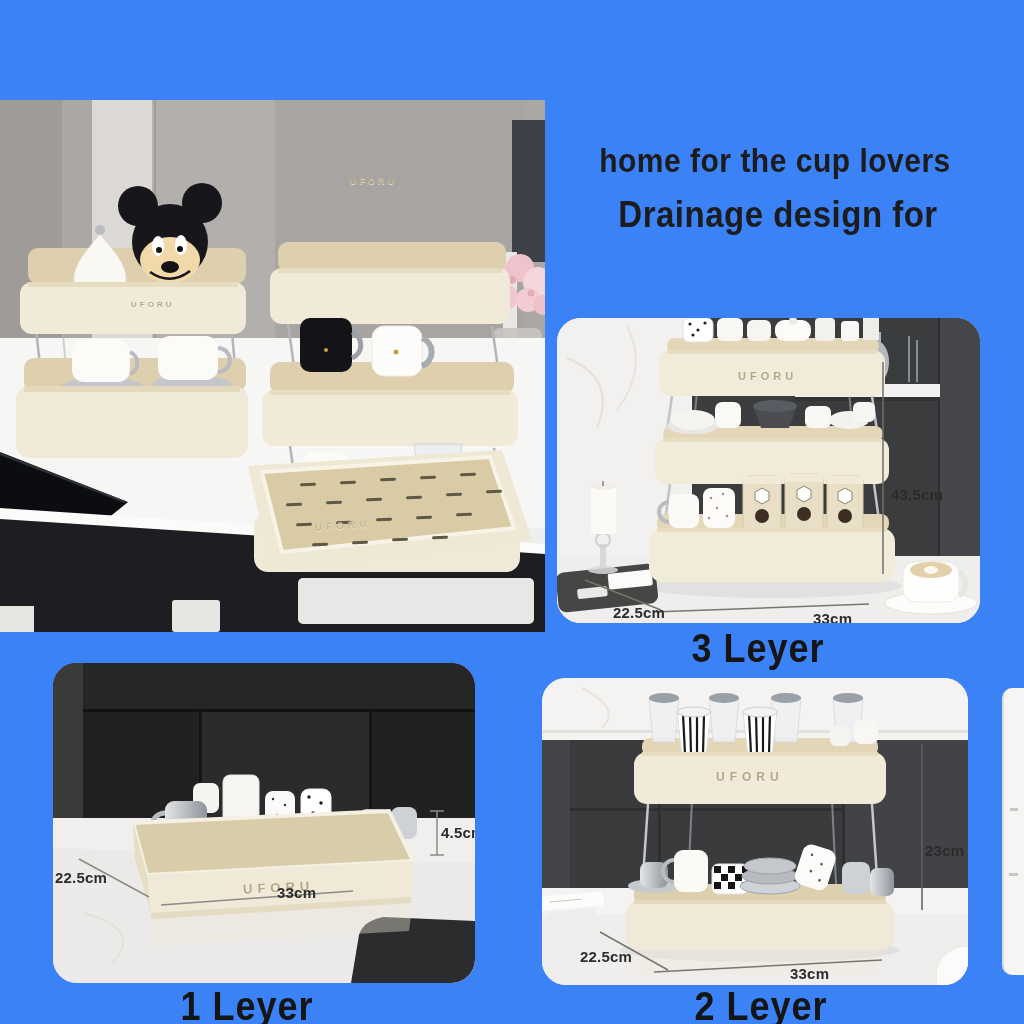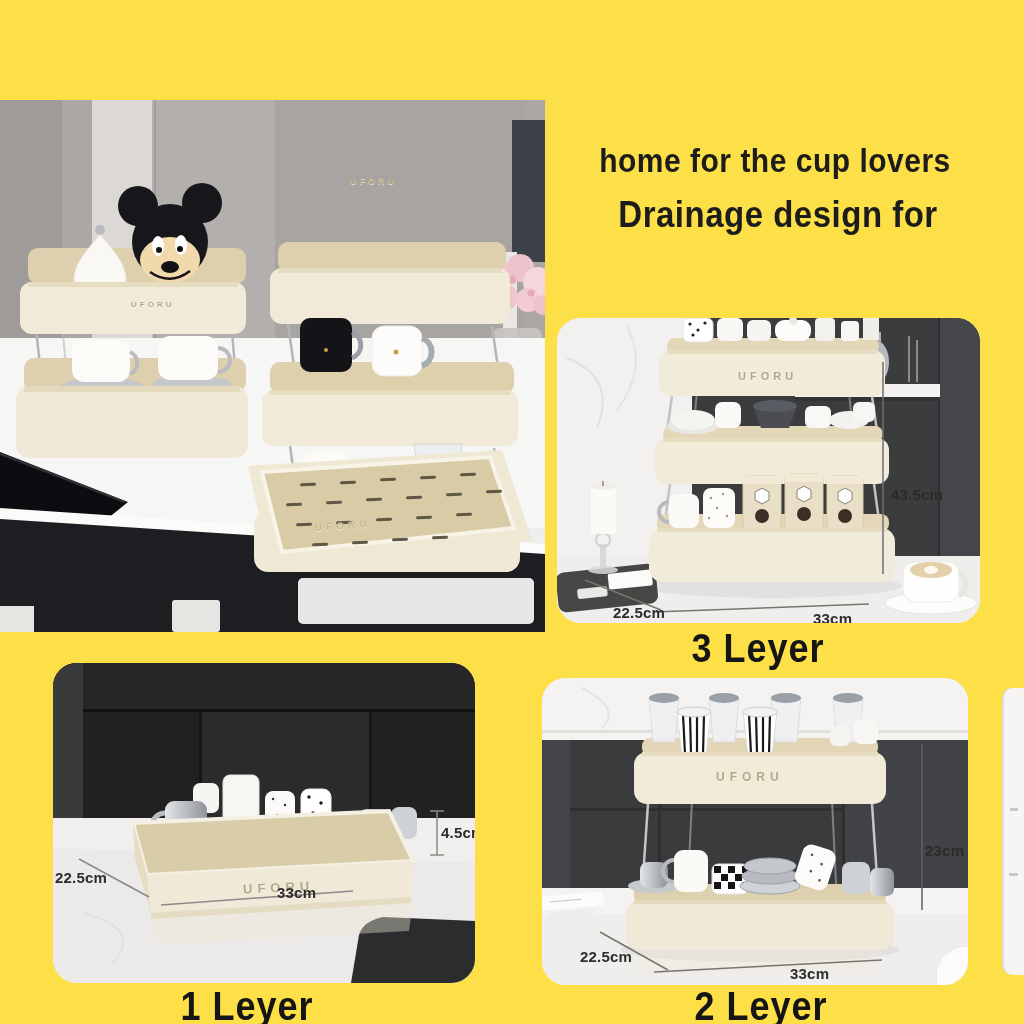--- a/index.html
+++ b/index.html
@@ -1,16 +1,16 @@
 <!DOCTYPE html>
 <html><head>
 <meta charset="utf-8">
 <style>
   html,body{margin:0;padding:0;background:#ffffff;}
-  #canvas{position:relative;width:1024px;height:1024px;background:#fde047;overflow:hidden;
+  #canvas{position:relative;width:1024px;height:1024px;background:#3b82f6;overflow:hidden;
           font-family:"Liberation Sans", sans-serif;}
   .photo{position:absolute;overflow:hidden;background:#eee;}
   .photo svg{position:absolute;left:0;top:0;display:block;}
   .rounded{border-radius:24px;}
   .lbl{position:absolute;white-space:nowrap;font-weight:700;color:#2d2d2d;
        font-size:15px;letter-spacing:.2px;}
   .brand{position:absolute;white-space:nowrap;font-weight:700;color:#b3a784;
          text-shadow:0 1px 0 rgba(255,255,255,.55);}
   .caption{position:absolute;white-space:nowrap;font-weight:700;color:#151515;
            font-size:36px;transform:translateX(-50%) scaleY(1.12);letter-spacing:1px;}

